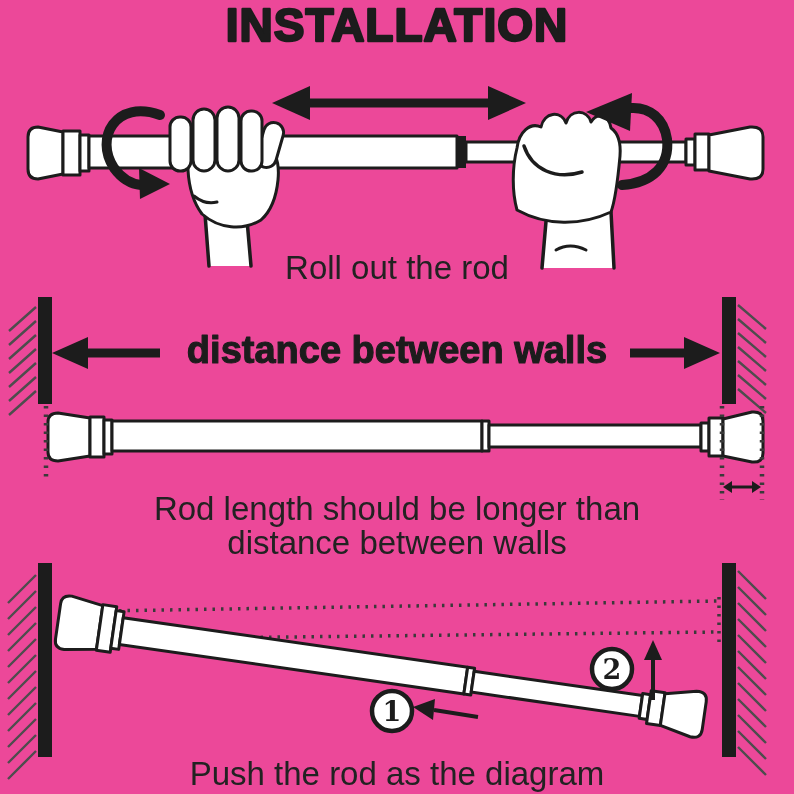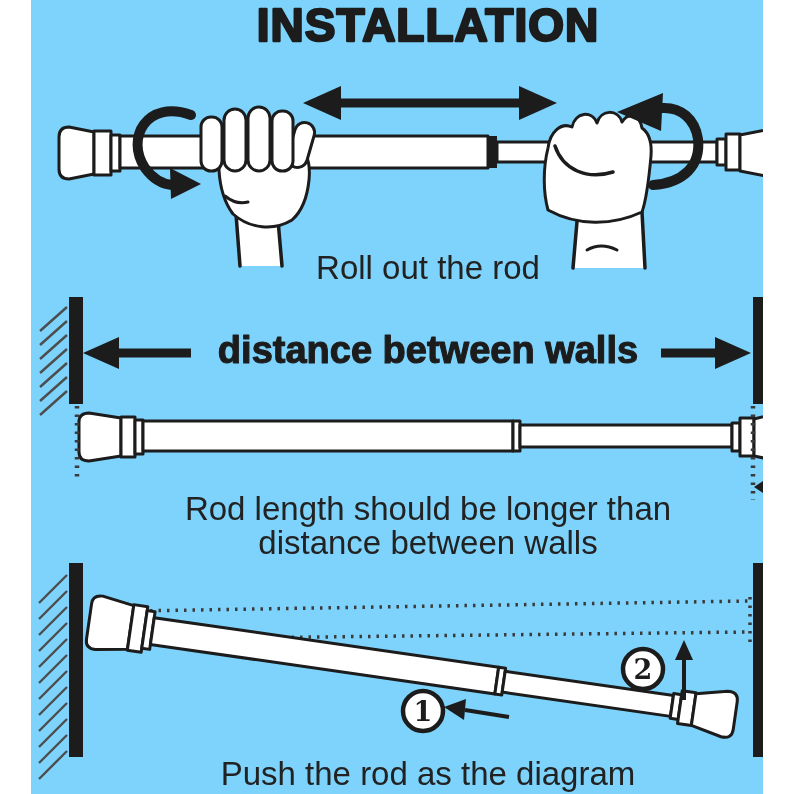--- a/index.html
+++ b/index.html
@@ -1,16 +1,16 @@
 <!DOCTYPE html>
 <html><head>
 <meta charset="utf-8">
 <style>
   html,body{margin:0;padding:0;background:#ffffff;}
-  .stage{width:732px;height:794px;margin:0 auto;position:relative;background:#7dd3fc;overflow:hidden;}
+  .stage{width:794px;height:794px;margin:0 auto;position:relative;background:#ec4899;overflow:hidden;}
   svg{display:block;}
   .t-title{
     font-family:"Liberation Sans",sans-serif;
     font-size:46px;font-weight:700;letter-spacing:1px;
     fill:#1c1c1c;paint-order:stroke fill;stroke:#1c1c1c;stroke-width:2.4px;stroke-linejoin:round;
   }
   .t-cap{
     font-family:"Liberation Sans",sans-serif;
     font-size:33px;font-weight:400;fill:#222222;
   }

